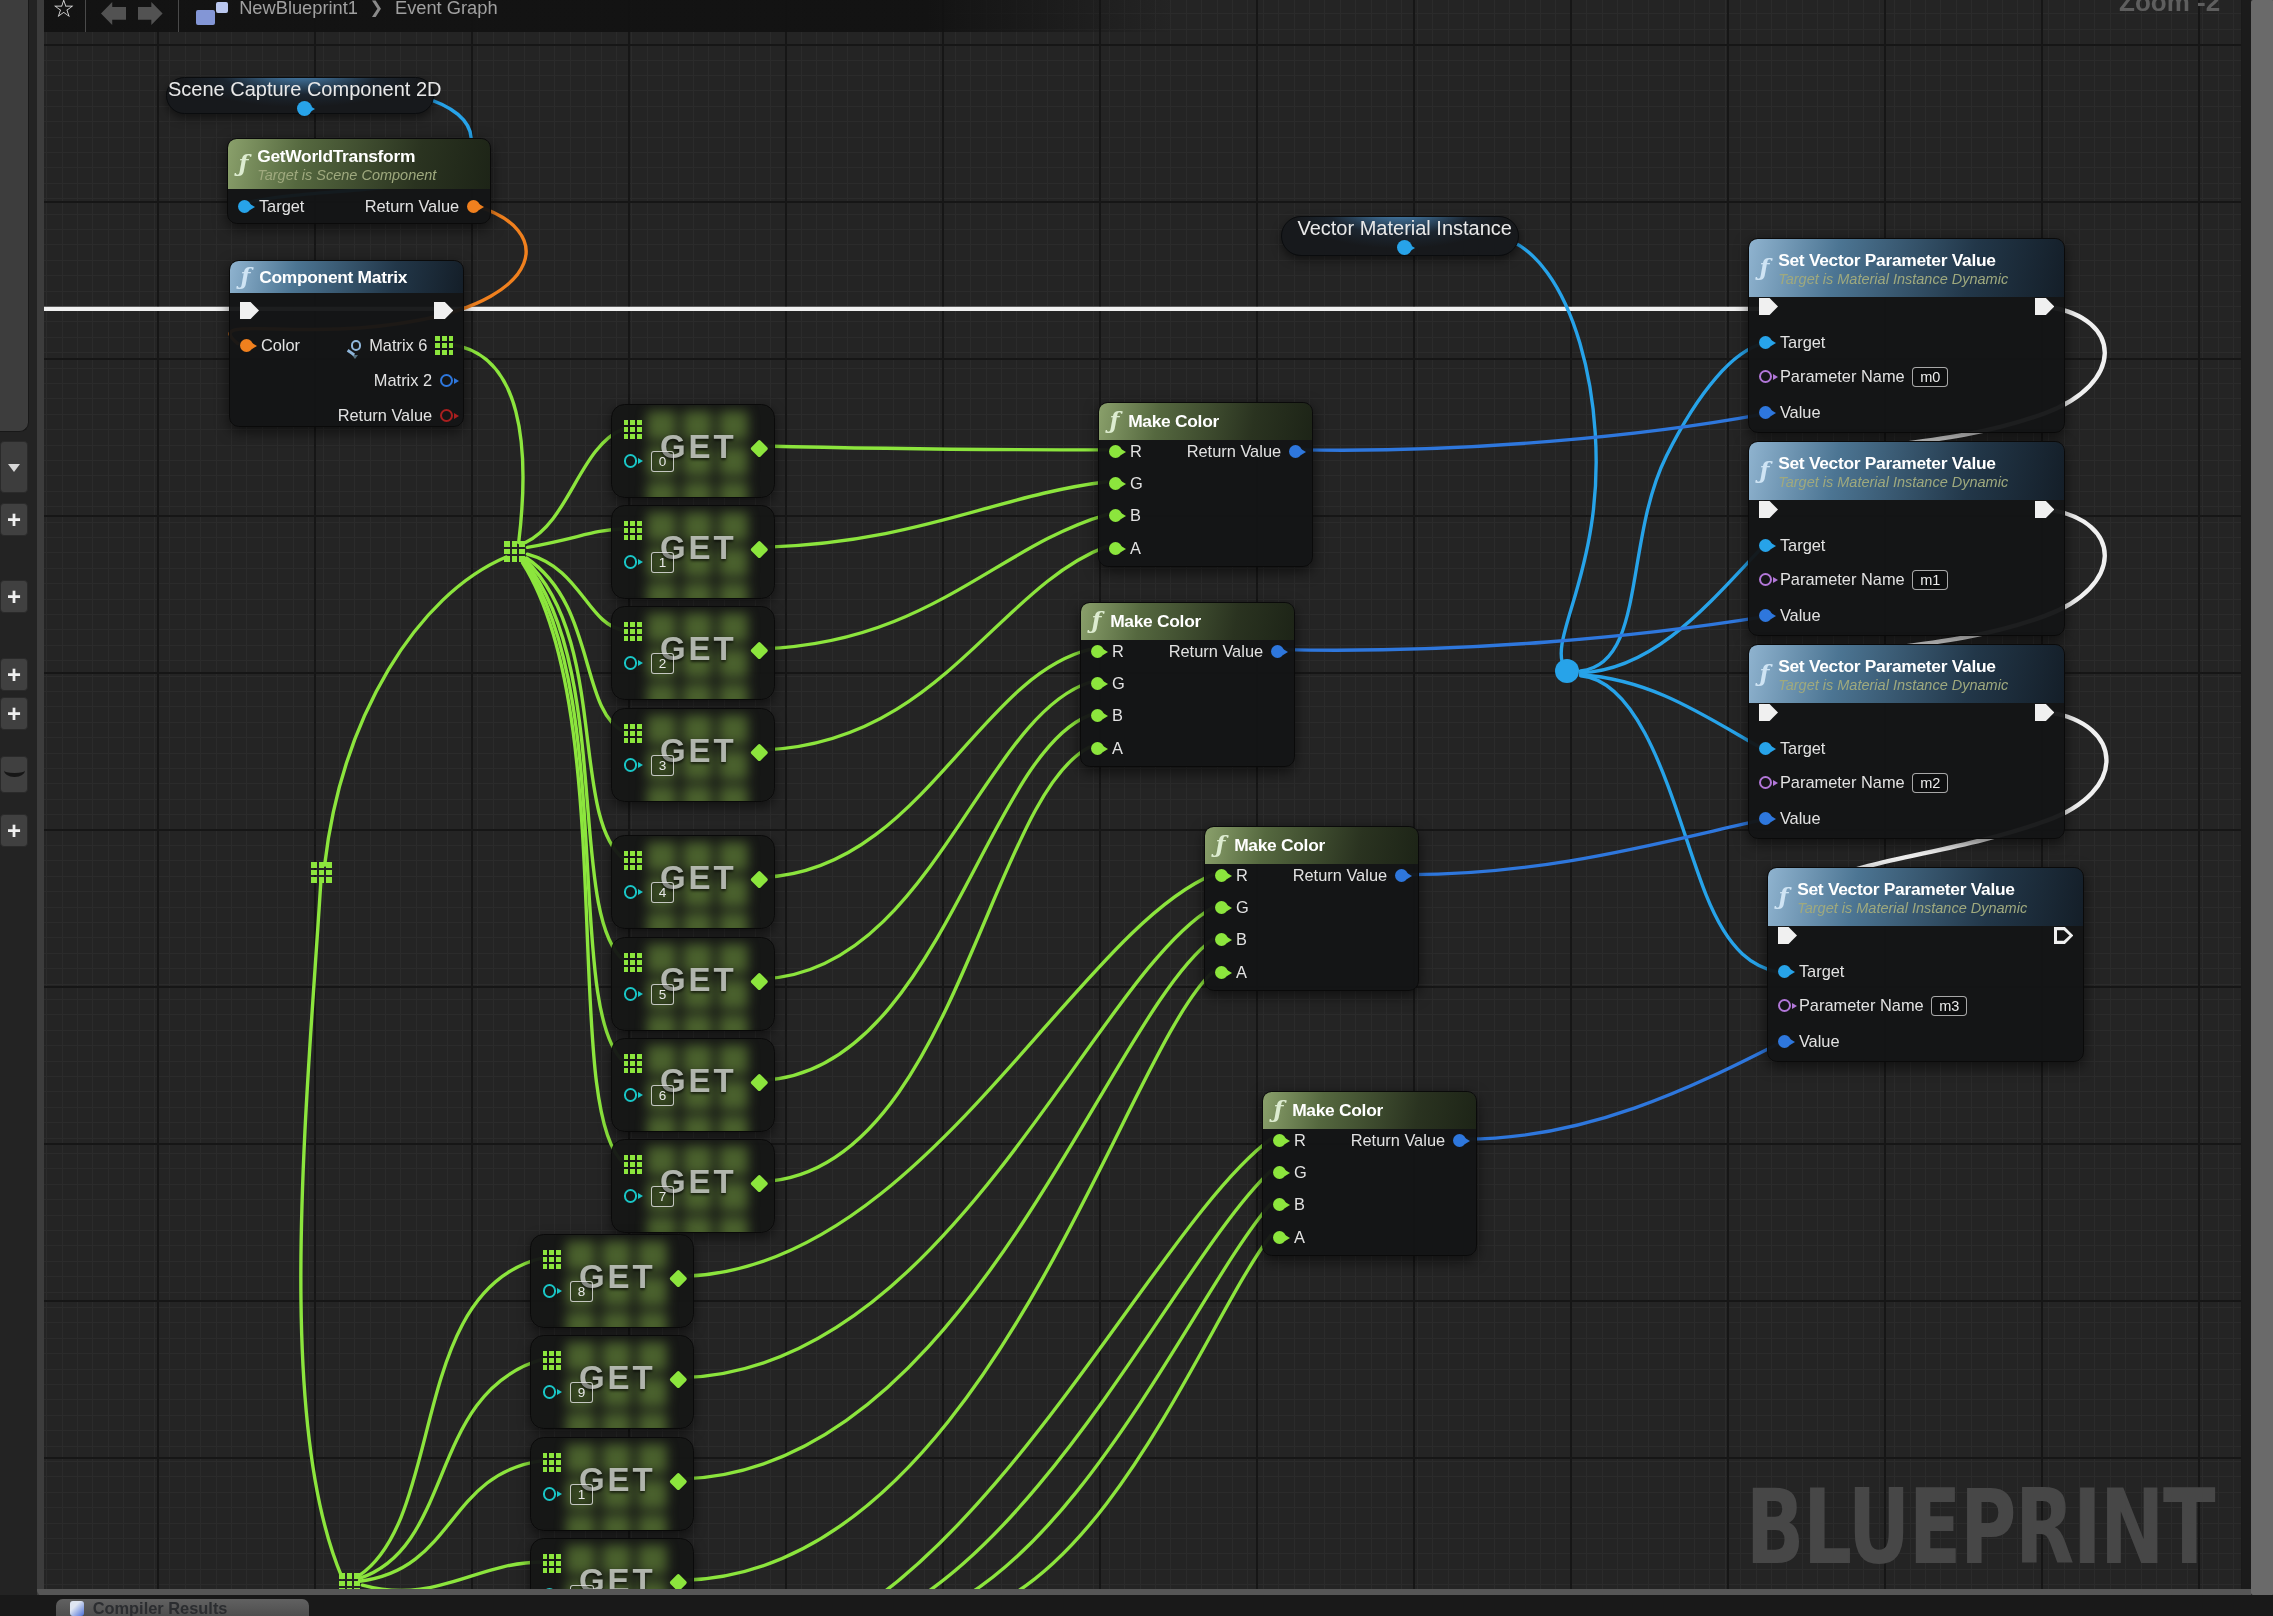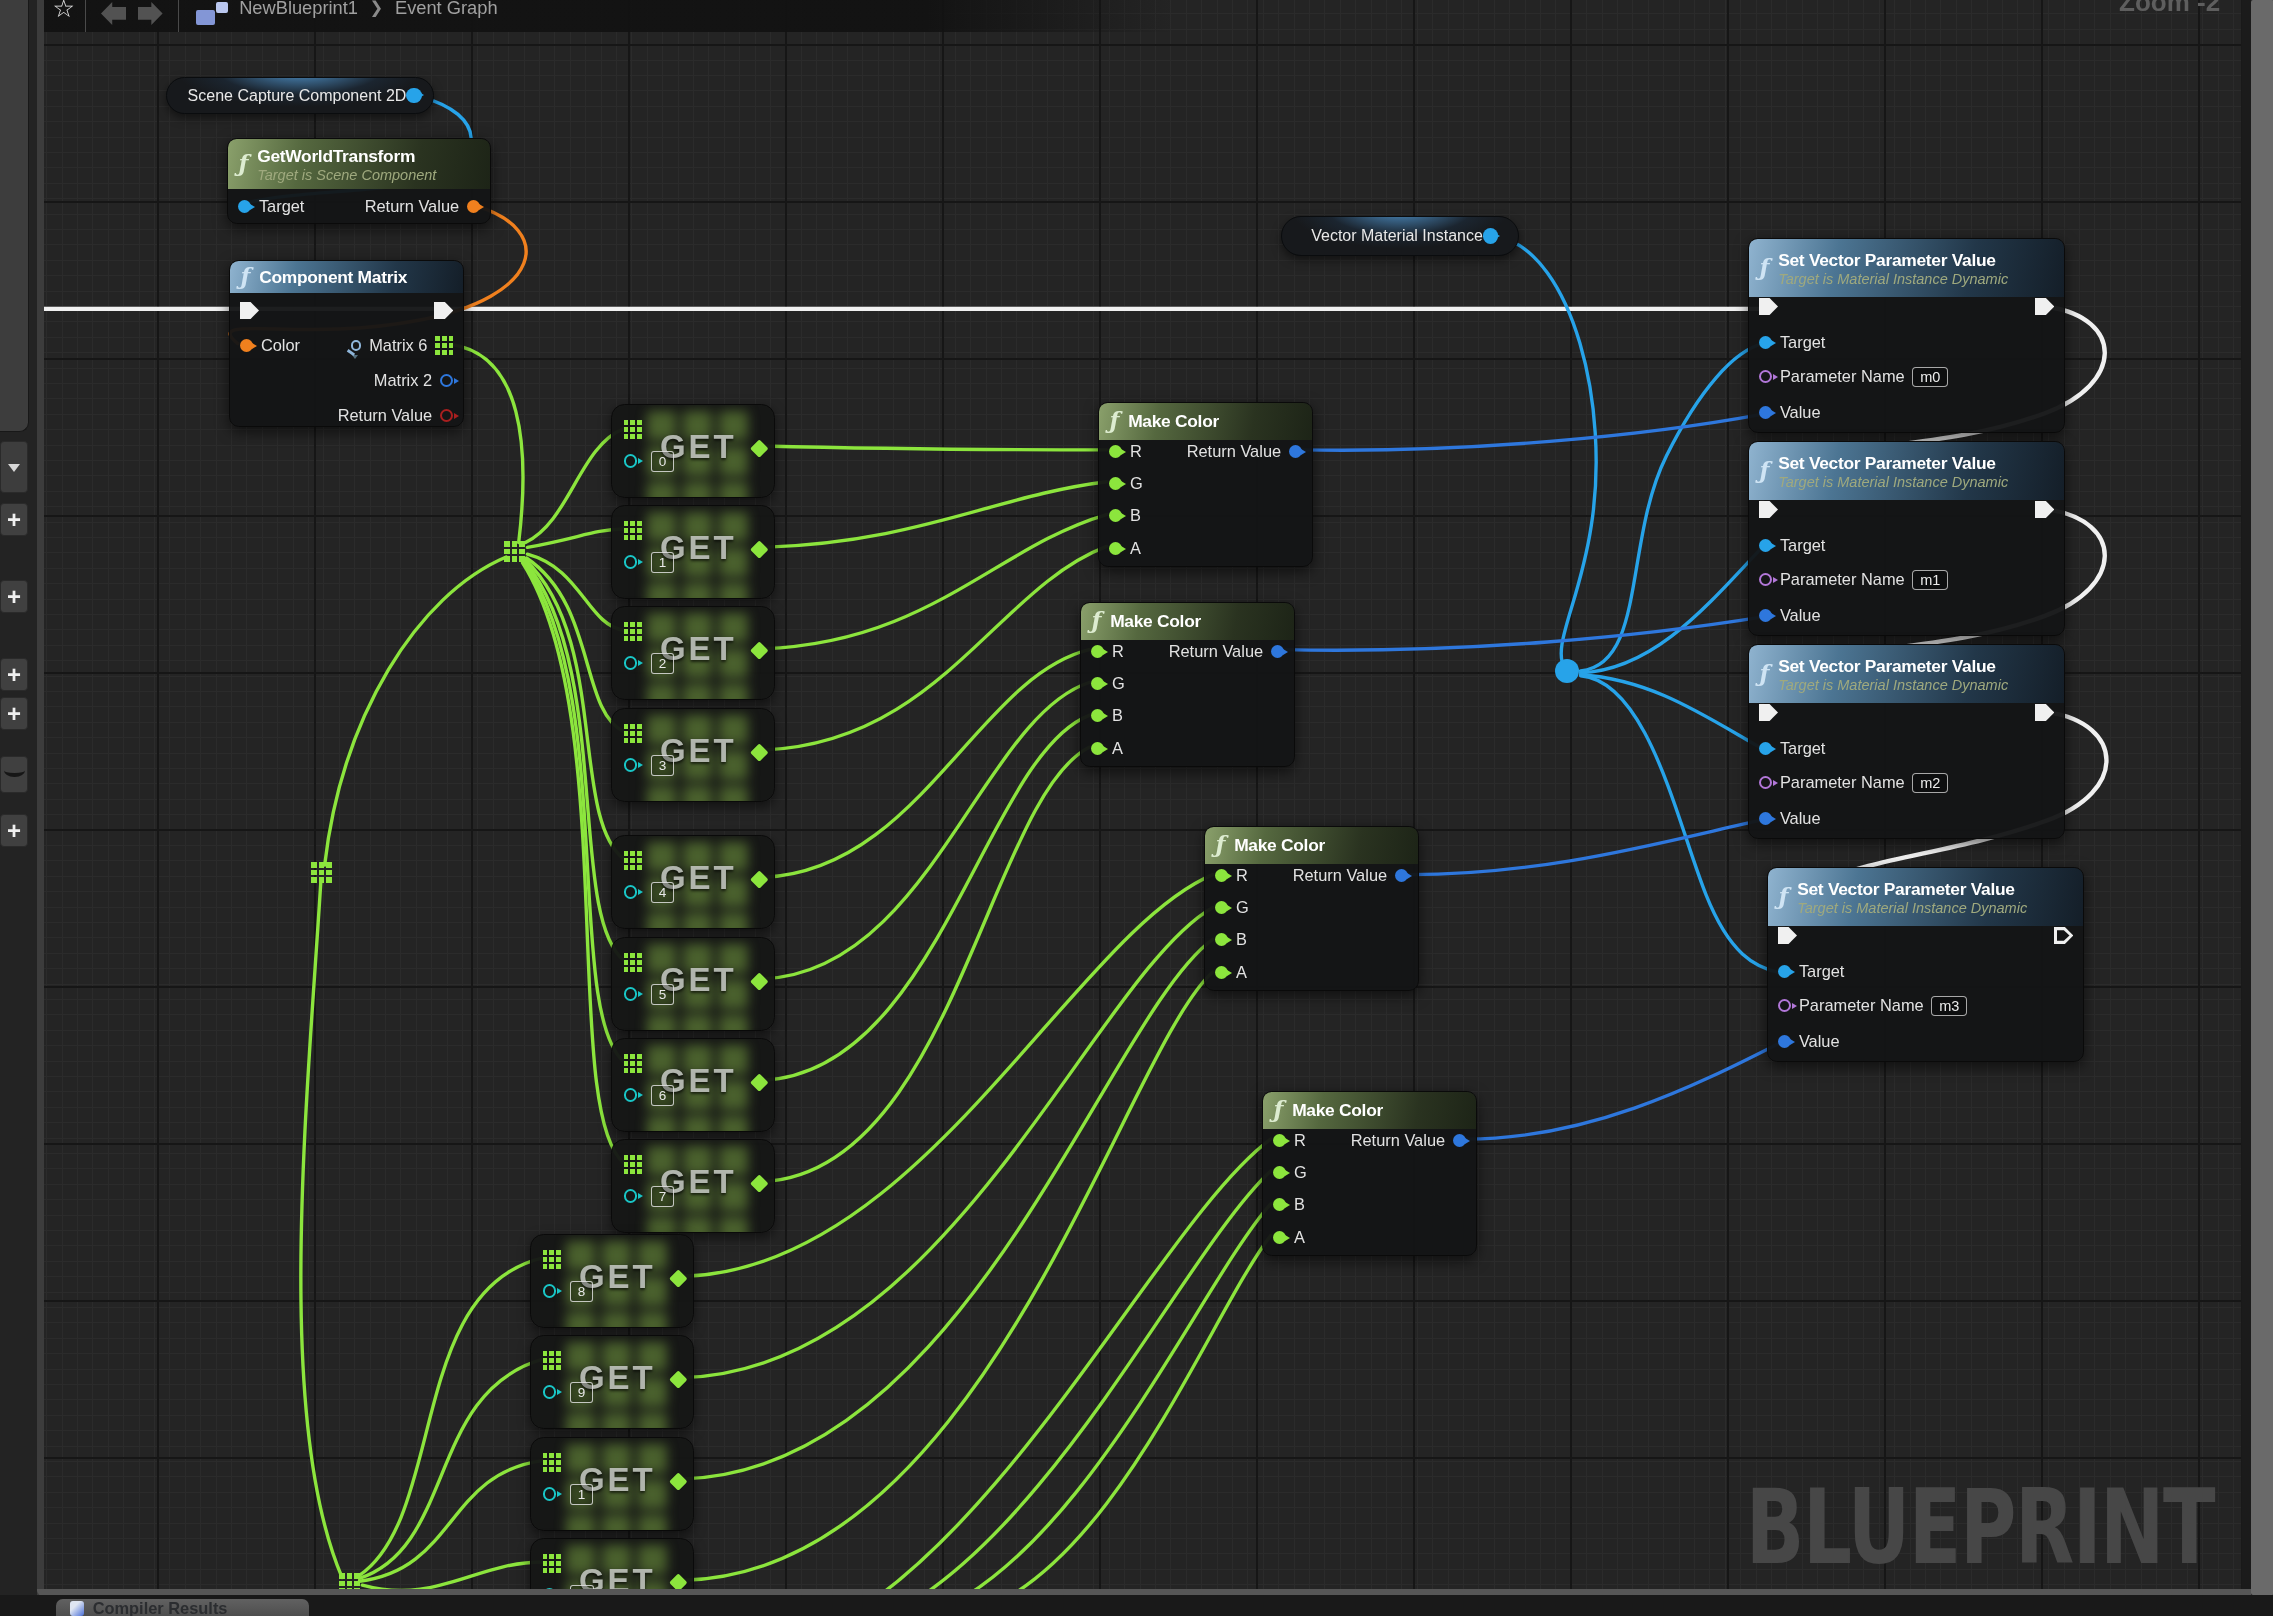--- a/index.html
+++ b/index.html
@@ -71,22 +71,22 @@
   .gridpin.big i{width:5.8px;height:5.8px;}
   .diamond{width:12.6px;height:12.6px;background:#8ce53d;transform:rotate(45deg);border-radius:1.9px;flex:0 0 auto;}
   .pbox{min-width:23px;padding:1px 6.8px;border:1px solid rgba(220,220,220,.75);border-radius:3.9px;
     background:rgba(0,0,0,.3);font-size:14.5px;color:#ececec;text-align:center;}
   .mag{position:relative;width:10.6px;height:10.6px;border:2.9px solid #8fb6da;border-radius:50%;flex:0 0 auto;}
   .mag::after{content:"";position:absolute;left:-5.8px;top:8.7px;width:7.7px;height:2.9px;background:#8fb6da;transform:rotate(35deg);}
   .mag::before{content:"";position:absolute;left:-1px;top:12.6px;border:3.9px solid transparent;border-top:4.8px solid #55707f;}
   
   .pill{position:absolute;border-radius:20px;border:1.9px solid #0a0c0e;z-index:5;
     background:radial-gradient(ellipse 65% 150% at 50% -25%,rgba(90,170,235,.85),rgba(35,60,85,.35) 48%,rgba(10,12,14,0) 72%),#17191c;
-    display:flex;align-items:center;justify-content:center;padding:0 11.6px 0 21px;
-    color:#e8e8e8;font-size:16px;box-shadow:0 3.9px 9.7px rgba(0,0,0,.5);white-space:nowrap;}
+    display:flex;align-items:center;justify-content:space-between;padding:0 11.6px 0 21px;
+    color:#e8e8e8;font-size:20px;box-shadow:0 3.9px 9.7px rgba(0,0,0,.5);white-space:nowrap;flex-direction:column;}
   
   .getnode{position:absolute;width:164px;height:94px;background:rgba(22,23,22,.97);border:1px solid #0a0a0a;
     border-radius:13.5px;box-shadow:0 4.8px 11.6px rgba(0,0,0,.5);z-index:5;overflow:hidden;}
   .gwm{position:absolute;left:35px;top:5.8px;display:grid;grid-template-columns:repeat(3,29px);grid-gap:6.8px;
     filter:blur(5.8px);opacity:.72;}
   .gwm i{width:29px;height:29px;background:#5e7d36;border-radius:2.9px;}
   .gettxt{position:absolute;left:48px;top:23px;font-size:33px;font-weight:bold;letter-spacing:2.9px;
     color:rgba(188,193,185,.93);text-shadow:0 1.9px 2.9px rgba(0,0,0,.65);}
   .idxbox{position:absolute;left:39px;top:46px;min-width:23px;height:21px;padding:0 3.9px;
     border:1px solid rgba(235,235,235,.8);border-radius:2.9px;background:rgba(0,0,0,.25);

